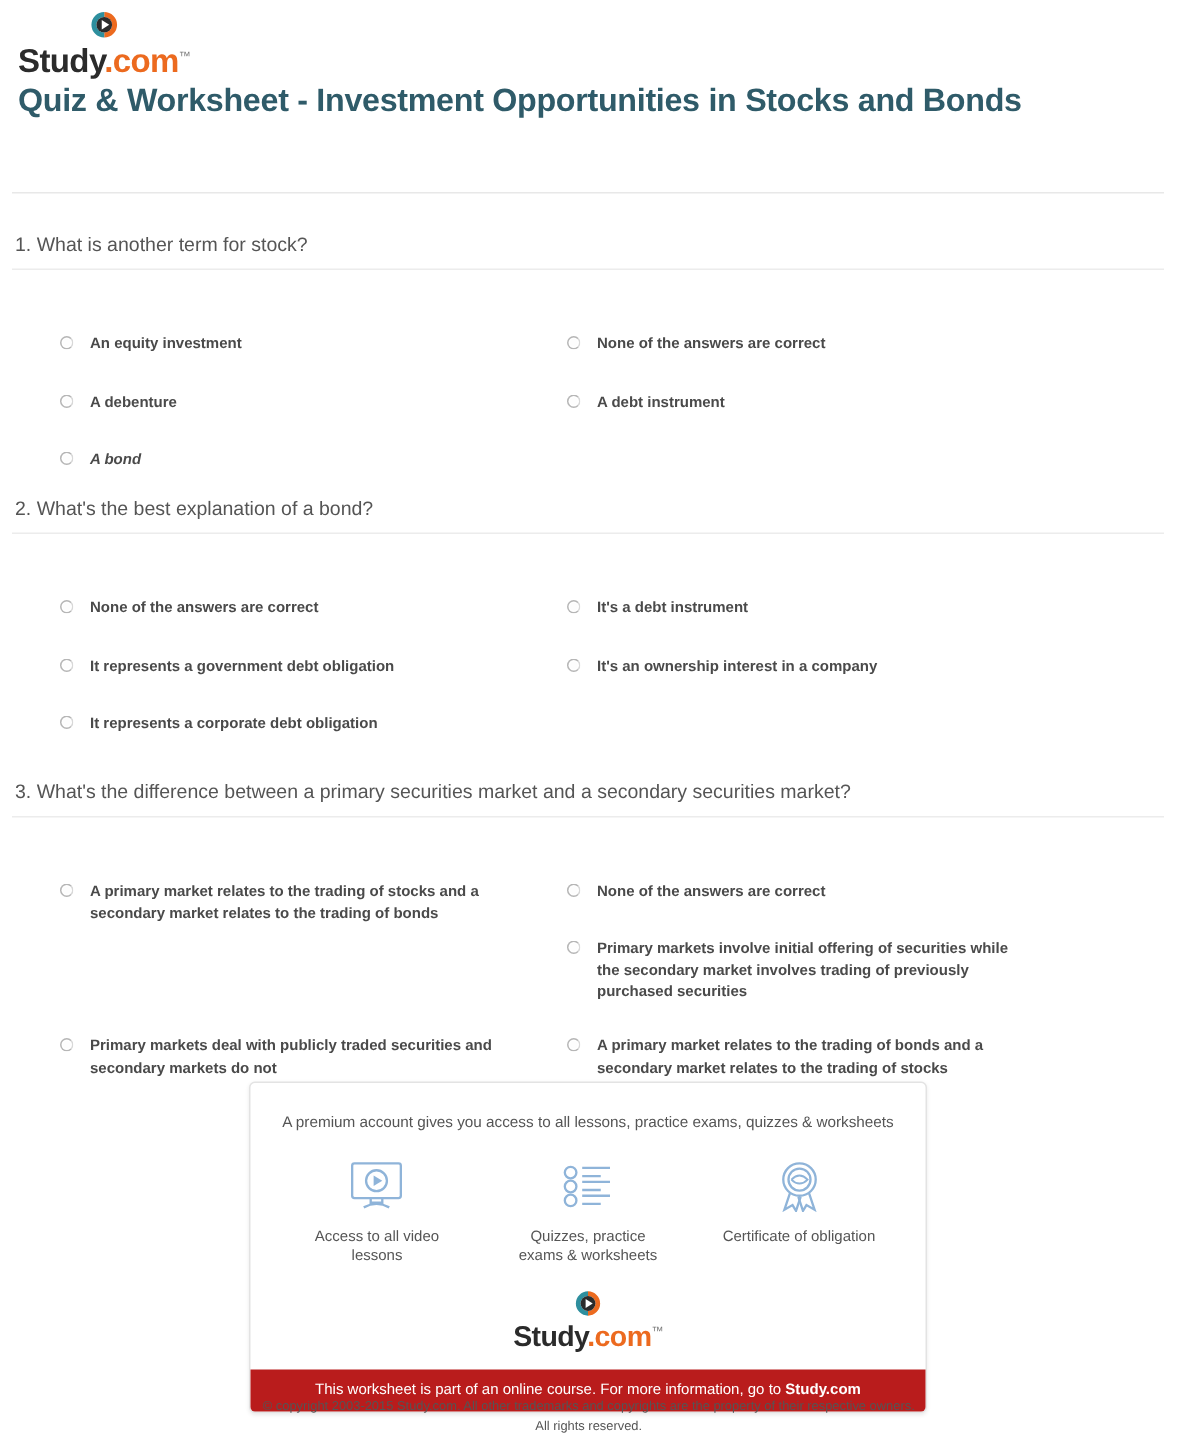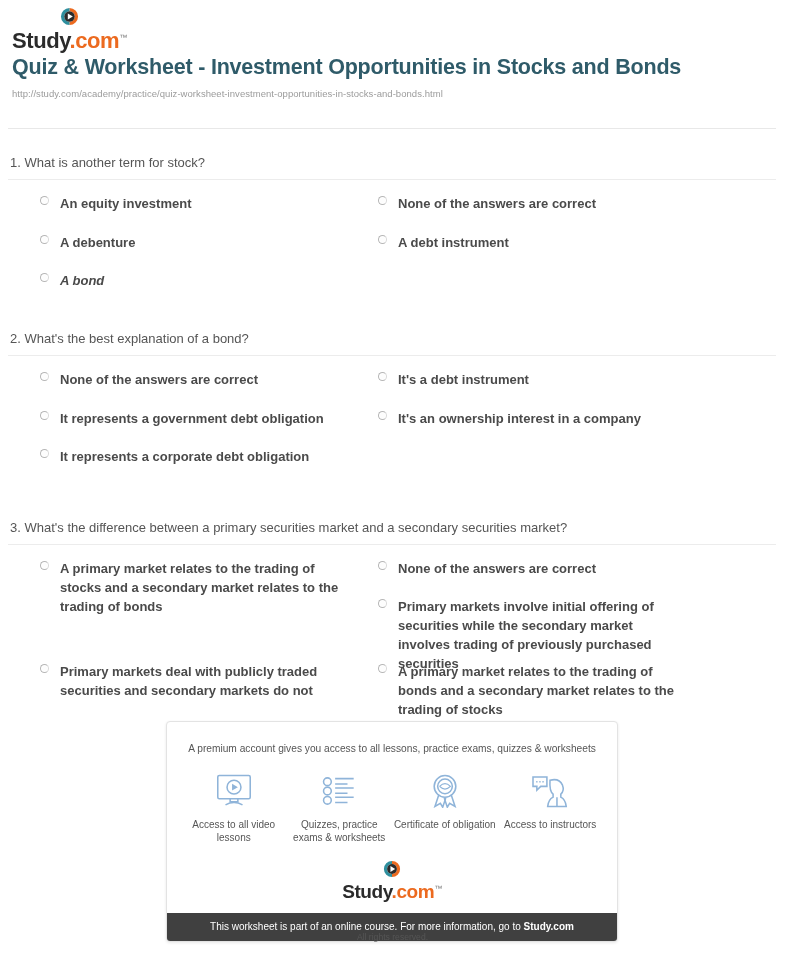--- a/index.html
+++ b/index.html
@@ -100,24 +100,25 @@
   .answer-col {
     position: absolute;
     top: 0;
   }
   .answer-col.left  { left: 40px;  width: 330px; }
   .answer-col.right { left: 378px; width: 330px; }
 
   .answer {
     position: relative;
     padding-left: 20px;
-    font-size: 13px;
+    font-size: 10px;
     font-weight: bold;
     color: #4a4a4a;
     line-height: 1.45;
+    margin-top: 28px;
   }
 
   .radio {
     position: absolute;
     left: 0;
     top: 1px;
     width: 9px;
     height: 9px;
     border: 1px solid #b6b6b6;
     border-right-color: #d8d8d8;
@@ -166,21 +167,21 @@
   }
 
   .promo-logo-row {
     margin-top: 16px;
     margin-bottom: 12px;
     display: flex;
     justify-content: center;
   }
 
   .promo-banner {
-    background: #404040;
+    background: #b91c1c;
     color: #ffffff;
     font-size: 10px;
     padding: 8px 0 9px;
     border-radius: 0 0 3px 3px;
   }
   .promo-banner b { font-weight: bold; }
 
   
   .footer {
     position: absolute;
@@ -201,21 +202,20 @@
     <path d="M20 2 A18 18 0 0 1 20 38 L20 31 A11 11 0 0 0 20 9 Z" fill="#ec6a1f"></path>
     <path d="M20 2 A18 18 0 0 0 20 38 L20 31 A11 11 0 0 1 20 9 Z" fill="#2e8f9e"></path>
     <circle cx="20" cy="20" r="11" fill="#2b2b2b"></circle>
     <path d="M16.5 13.5 L27 20 L16.5 26.5 Z" fill="#ffffff"></path>
   </svg>
   <span class="logo-word"><span>Study</span><span class="dot">.com</span><span class="logo-tm">™</span></span>
 </div>
 
 <div class="title-block">
   <div class="page-title">Quiz &amp; Worksheet - Investment Opportunities in Stocks and Bonds</div>
-  <div class="page-url">http://study.com/academy/practice/quiz-worksheet-investment-opportunities-in-stocks-and-bonds.html</div>
 </div>
 <div class="title-rule"></div>
 
 <div class="question-block" style="top:155px;">
   <div class="question-text">1. What is another term for stock?</div>
   <div class="question-rule"></div>
   <div class="answers" style="height:120px;">
     <div class="answer-col left">
       <div class="answer" style="position:absolute; top:0px;">
         <span class="radio"></span>
@@ -343,33 +343,20 @@
           <circle cx="22" cy="16" r="14"></circle>
           <circle cx="22" cy="16" r="9.5"></circle>
           <path d="M15 16 Q22 9 29 16 Q22 23 15 16" stroke-width="1.6"></path>
           <path d="M14 27 L9 42 L16 38 L19 43 L23 31"></path>
           <path d="M30 27 L35 42 L28 38 L25 43 L21 31"></path>
         </svg>
       </div>
       <div class="feature-label">Certificate of obligation</div>
     </div>
 
-    <div class="feature">
-      <div class="feature-icon">
-        <svg width="38" height="34" viewBox="0 0 48 44" fill="none" stroke="#8fb4d9" stroke-width="2">
-          <path d="M2 4 L20 4 L20 16 L12 16 L7 21 L7 16 L2 16 Z"></path>
-          <circle cx="7" cy="10" r="1.1" fill="#8fb4d9" stroke="none"></circle>
-          <circle cx="11" cy="10" r="1.1" fill="#8fb4d9" stroke="none"></circle>
-          <circle cx="15" cy="10" r="1.1" fill="#8fb4d9" stroke="none"></circle>
-          <path d="M24 8 Q36 5 40 14 Q43 22 38 26 L38 30 Q44 33 45 42 L21 42 Q22 33 28 30 L28 26 Q23 22 24 8 Z"></path>
-          <path d="M33 30 L33 42"></path>
-        </svg>
-      </div>
-      <div class="feature-label">Access to instructors</div>
-    </div>
 
   </div>
 
   <div class="promo-logo-row">
     <div class="brand-logo">
       <svg class="logo-mark" width="18" height="18" viewBox="0 0 40 40">
         <path d="M20 2 A18 18 0 0 1 20 38 L20 31 A11 11 0 0 0 20 9 Z" fill="#ec6a1f"></path>
         <path d="M20 2 A18 18 0 0 0 20 38 L20 31 A11 11 0 0 1 20 9 Z" fill="#2e8f9e"></path>
         <circle cx="20" cy="20" r="11" fill="#2b2b2b"></circle>
         <path d="M16.5 13.5 L27 20 L16.5 26.5 Z" fill="#ffffff"></path>
@@ -377,14 +364,15 @@
       <span class="logo-word" style="font-size:19px;"><span>Study</span><span class="dot">.com</span><span class="logo-tm">™</span></span>
     </div>
   </div>
 
   <div class="promo-banner">
     <span>This worksheet is part of an online course. For more information, go to </span><b>Study.com</b>
   </div>
 </div>
 
 <div class="footer">
+  <div>© copyright 2003-2015 Study.com. All other trademarks and copyrights are the property of their respective owners.</div>
   <div>All rights reserved.</div>
 </div>
 
 </body></html>

